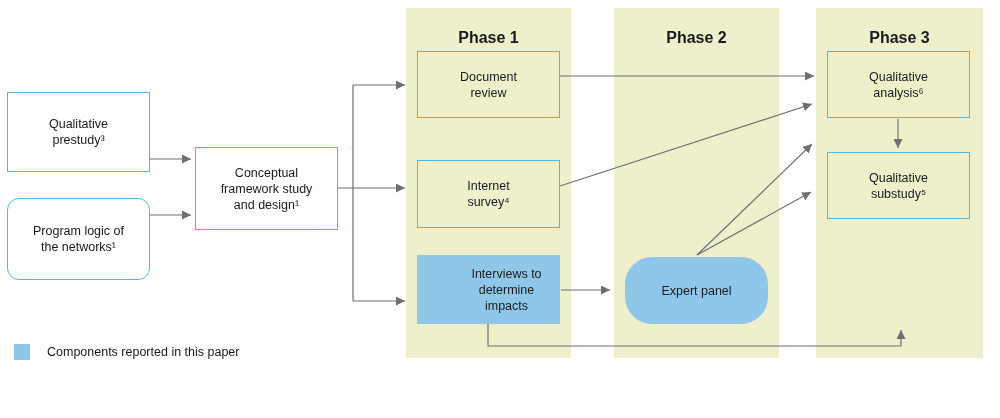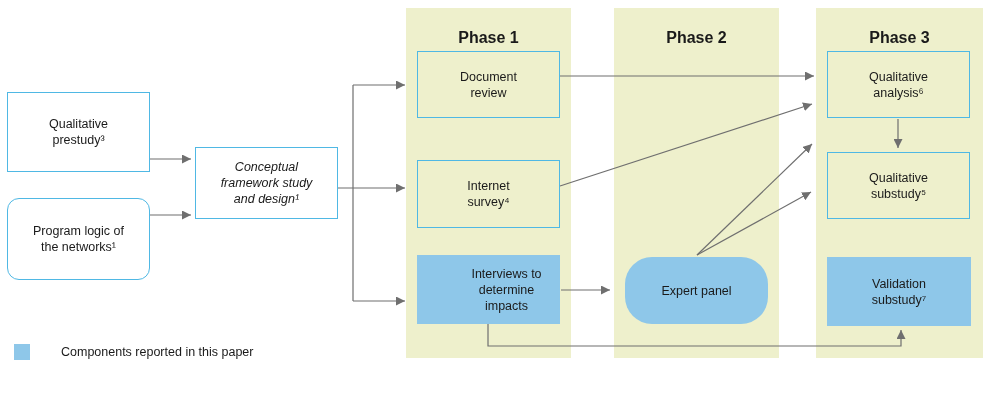--- a/index.html
+++ b/index.html
@@ -62,21 +62,21 @@
   }
   .box.filled {
     background: var(--highlight-fill);
   }
   .legend {
     position: absolute;
     left: 14px;
     top: 344px;
     display: flex;
     align-items: center;
-    gap: 31px;
+    gap: 17px;
   }
   .legend-swatch {
     width: 16px;
     height: 16px;
     background: var(--highlight-fill);
   }
   .legend-label {
     font-size: 12.5px;
     color: var(--text);
   }
@@ -118,21 +118,21 @@
   </svg>
 
   <div class="box outlined" style="left:7px;top:92px;width:143px;height:80px;">
     <span>Qualitative
 prestudy³</span>
   </div>
   <div class="box outlined" style="left:7px;top:198px;width:143px;height:82px;border-radius:12px;">
     <span>Program logic of
 the networks¹</span>
   </div>
-  <div class="box outlined" style="left:195px;top:147px;width:143px;height:72px;font-style:italic;">
+  <div class="box outlined" style="left:195px;top:147px;width:143px;height:83px;">
     <span>Conceptual
 framework study
 and design¹</span>
   </div>
   <div class="box outlined" style="left:417px;top:51px;width:143px;height:67px;">
     <span>Document
 review</span>
   </div>
   <div class="box outlined" style="left:417px;top:160px;width:143px;height:68px;">
     <span>Internet
@@ -147,23 +147,19 @@
     <span>Expert panel</span>
   </div>
   <div class="box outlined" style="left:827px;top:51px;width:143px;height:67px;">
     <span>Qualitative
 analysis⁶</span>
   </div>
   <div class="box outlined" style="left:827px;top:152px;width:143px;height:67px;">
     <span>Qualitative
 substudy⁵</span>
   </div>
-  <div class="box filled" style="left:827px;top:257px;width:144px;height:69px;">
-    <span>Validation
-substudy⁷</span>
-  </div>
 
   <div class="legend">
     <div class="legend-swatch"></div>
     <span class="legend-label">Components reported in this paper</span>
   </div>
 
 </div>
 
 </body></html>

